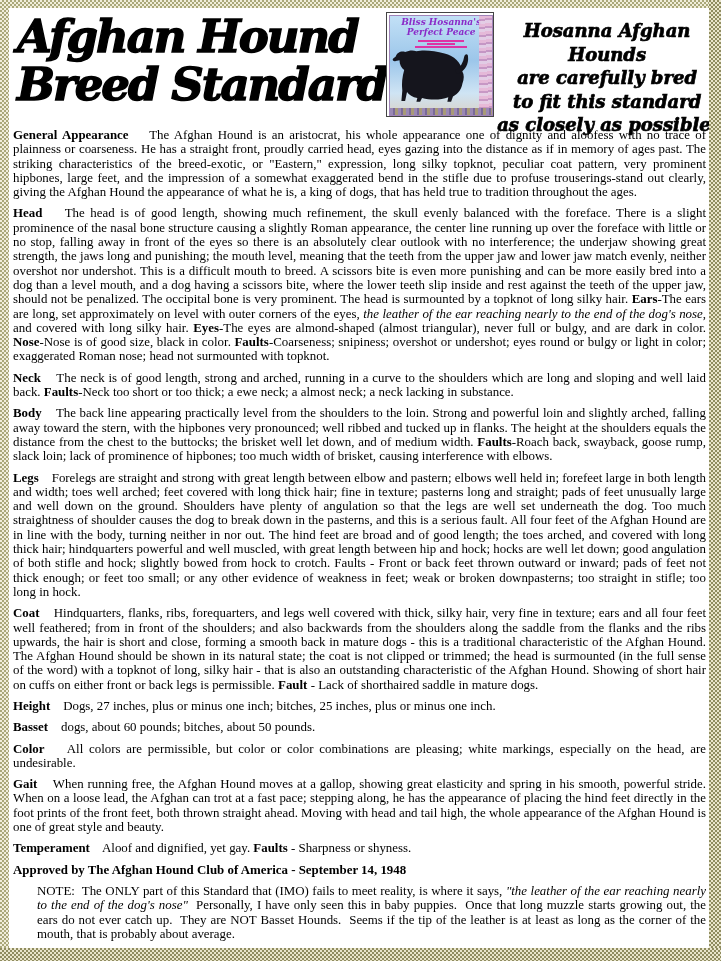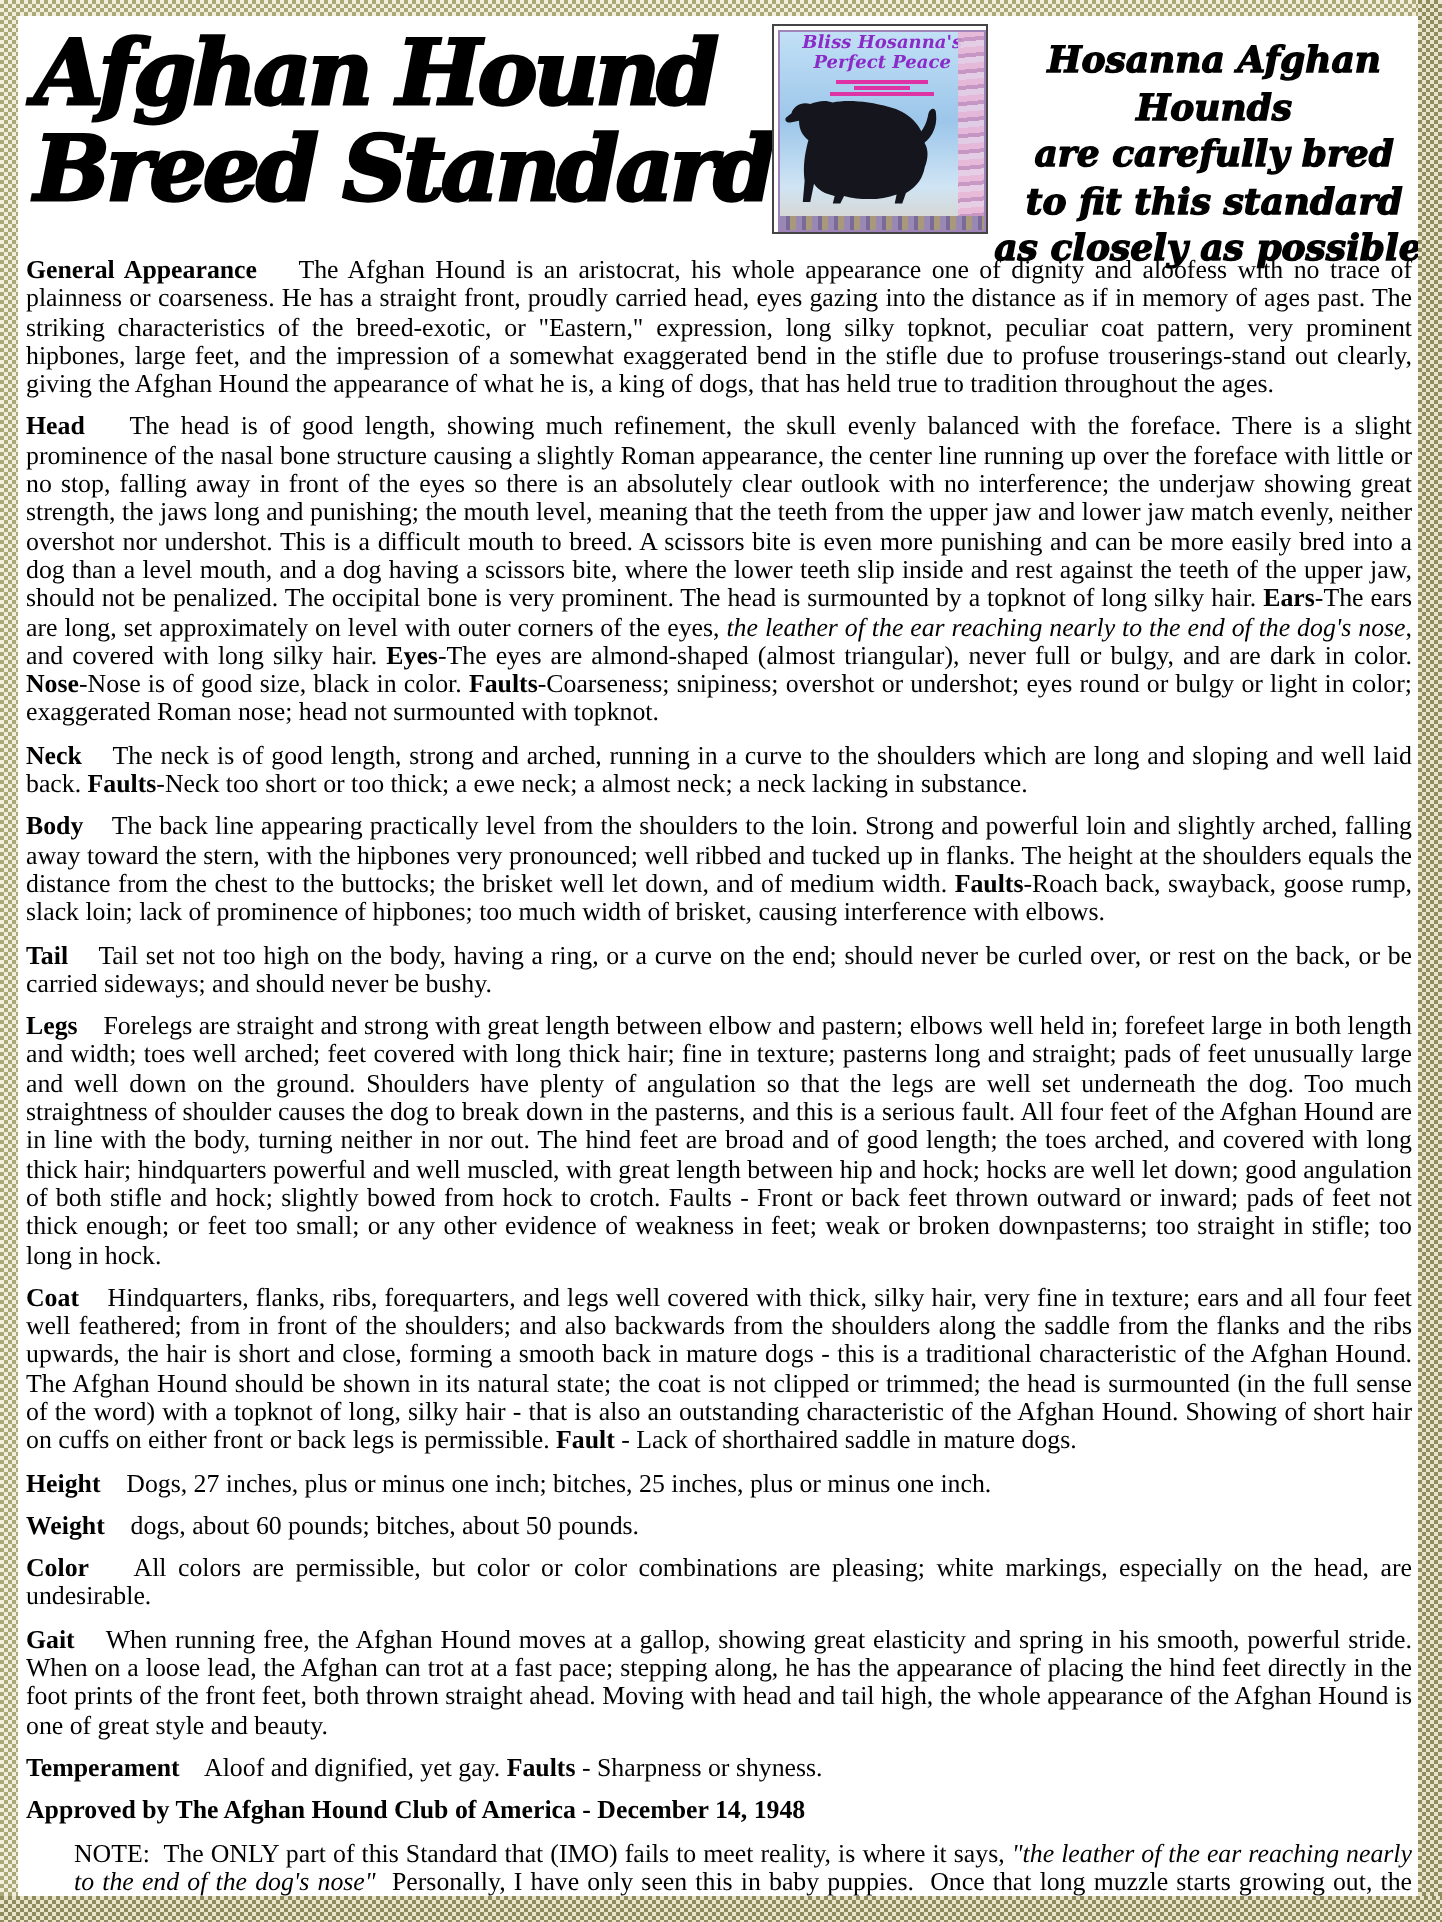--- a/index.html
+++ b/index.html
@@ -129,26 +129,25 @@
         <div>to fit this standard</div>
         <div>as closely as possible.</div>
       </div>
     </div>
 
     <main class="body-text">
         <p class="para"><span class="b">General Appearance</span><span>&nbsp;&nbsp;&nbsp; The Afghan Hound is an aristocrat, his whole appearance one of dignity and aloofess with no trace of plainness or coarseness. He has a straight front, proudly carried head, eyes gazing into the distance as if in memory of ages past. The striking characteristics of the breed-exotic, or "Eastern," expression, long silky topknot, peculiar coat pattern, very prominent hipbones, large feet, and the impression of a somewhat exaggerated bend in the stifle due to profuse trouserings-stand out clearly, giving the Afghan Hound the appearance of what he is, a king of dogs, that has held true to tradition throughout the ages.</span></p>
         <p class="para"><span class="b">Head</span><span>&nbsp;&nbsp;&nbsp; The head is of good length, showing much refinement, the skull evenly balanced with the foreface. There is a slight prominence of the nasal bone structure causing a slightly Roman appearance, the center line running up over the foreface with little or no stop, falling away in front of the eyes so there is an absolutely clear outlook with no interference; the underjaw showing great strength, the jaws long and punishing; the mouth level, meaning that the teeth from the upper jaw and lower jaw match evenly, neither overshot nor undershot. This is a difficult mouth to breed. A scissors bite is even more punishing and can be more easily bred into a dog than a level mouth, and a dog having a scissors bite, where the lower teeth slip inside and rest against the teeth of the upper jaw, should not be penalized. The occipital bone is very prominent. The head is surmounted by a topknot of long silky hair. </span><span class="b">Ears</span><span>-The ears are long, set approximately on level with outer corners of the eyes, </span><span class="i">the leather of the ear reaching nearly to the end of the dog's nose</span><span>, and covered with long silky hair. </span><span class="b">Eyes</span><span>-The eyes are almond-shaped (almost triangular), never full or bulgy, and are dark in color. </span><span class="b">Nose</span><span>-Nose is of good size, black in color. </span><span class="b">Faults</span><span>-Coarseness; snipiness; overshot or undershot; eyes round or bulgy or light in color; exaggerated Roman nose; head not surmounted with topknot.</span></p>
         <p class="para"><span class="b">Neck</span><span>&nbsp;&nbsp;&nbsp; The neck is of good length, strong and arched, running in a curve to the shoulders which are long and sloping and well laid back. </span><span class="b">Faults</span><span>-Neck too short or too thick; a ewe neck; a almost neck; a neck lacking in substance.</span></p>
         <p class="para"><span class="b">Body</span><span>&nbsp;&nbsp;&nbsp; The back line appearing practically level from the shoulders to the loin. Strong and powerful loin and slightly arched, falling away toward the stern, with the hipbones very pronounced; well ribbed and tucked up in flanks. The height at the shoulders equals the distance from the chest to the buttocks; the brisket well let down, and of medium width. </span><span class="b">Faults</span><span>-Roach back, swayback, goose rump, slack loin; lack of prominence of hipbones; too much width of brisket, causing interference with elbows.</span></p>
-        <p class="para"><span class="b">Tail</span><span>&nbsp;&nbsp;&nbsp; Tail set not too high on the body, having a ring, or a curve on the end; should never be curled over, or rest on the back, or be carried sideways; and should never be bushy.</span></p>
         <p class="para"><span class="b">Legs</span><span>&nbsp;&nbsp;&nbsp; Forelegs are straight and strong with great length between elbow and pastern; elbows well held in; forefeet large in both length and width; toes well arched; feet covered with long thick hair; fine in texture; pasterns long and straight; pads of feet unusually large and well down on the ground. Shoulders have plenty of angulation so that the legs are well set underneath the dog. Too much straightness of shoulder causes the dog to break down in the pasterns, and this is a serious fault. All four feet of the Afghan Hound are in line with the body, turning neither in nor out. The hind feet are broad and of good length; the toes arched, and covered with long thick hair; hindquarters powerful and well muscled, with great length between hip and hock; hocks are well let down; good angulation of both stifle and hock; slightly bowed from hock to crotch. Faults - Front or back feet thrown outward or inward; pads of feet not thick enough; or feet too small; or any other evidence of weakness in feet; weak or broken downpasterns; too straight in stifle; too long in hock.</span></p>
         <p class="para"><span class="b">Coat</span><span>&nbsp;&nbsp;&nbsp; Hindquarters, flanks, ribs, forequarters, and legs well covered with thick, silky hair, very fine in texture; ears and all four feet well feathered; from in front of the shoulders; and also backwards from the shoulders along the saddle from the flanks and the ribs upwards, the hair is short and close, forming a smooth back in mature dogs - this is a traditional characteristic of the Afghan Hound. The Afghan Hound should be shown in its natural state; the coat is not clipped or trimmed; the head is surmounted (in the full sense of the word) with a topknot of long, silky hair - that is also an outstanding characteristic of the Afghan Hound. Showing of short hair on cuffs on either front or back legs is permissible. </span><span class="b">Fault</span><span> - Lack of shorthaired saddle in mature dogs.</span></p>
         <p class="para"><span class="b">Height</span><span>&nbsp;&nbsp;&nbsp; Dogs, 27 inches, plus or minus one inch; bitches, 25 inches, plus or minus one inch.</span></p>
-        <p class="para"><span class="b">Weight</span><span>&nbsp;&nbsp;&nbsp; dogs, about 60 pounds; bitches, about 50 pounds.</span></p>
+        <p class="para"><span class="b">Basset</span><span>&nbsp;&nbsp;&nbsp; dogs, about 60 pounds; bitches, about 50 pounds.</span></p>
         <p class="para"><span class="b">Color</span><span>&nbsp;&nbsp;&nbsp; All colors are permissible, but color or color combinations are pleasing; white markings, especially on the head, are undesirable.</span></p>
         <p class="para"><span class="b">Gait</span><span>&nbsp;&nbsp;&nbsp; When running free, the Afghan Hound moves at a gallop, showing great elasticity and spring in his smooth, powerful stride. When on a loose lead, the Afghan can trot at a fast pace; stepping along, he has the appearance of placing the hind feet directly in the foot prints of the front feet, both thrown straight ahead. Moving with head and tail high, the whole appearance of the Afghan Hound is one of great style and beauty.</span></p>
         <p class="para"><span class="b">Temperament</span><span>&nbsp;&nbsp;&nbsp; Aloof and dignified, yet gay. </span><span class="b">Faults</span><span> - Sharpness or shyness.</span></p>
-        <p class="para"><span class="b">Approved by The Afghan Hound Club of America - December 14, 1948</span></p>
+        <p class="para"><span class="b">Approved by The Afghan Hound Club of America - September 14, 1948</span></p>
         <p class="para note"><span>NOTE:&nbsp; The ONLY part of this Standard that (IMO) fails to meet reality, is where it says, </span><span class="i">"the leather of the ear reaching nearly to the end of the dog's nose"</span><span>&nbsp; Personally, I have only seen this in baby puppies.&nbsp; Once that long muzzle starts growing out, the ears do not ever catch up.&nbsp; They are NOT Basset Hounds.&nbsp; Seems if the tip of the leather is at least as long as the corner of the mouth, that is probably about average.</span></p>
       </main>
 
   </div>
 </div>
 
 </body></html>

